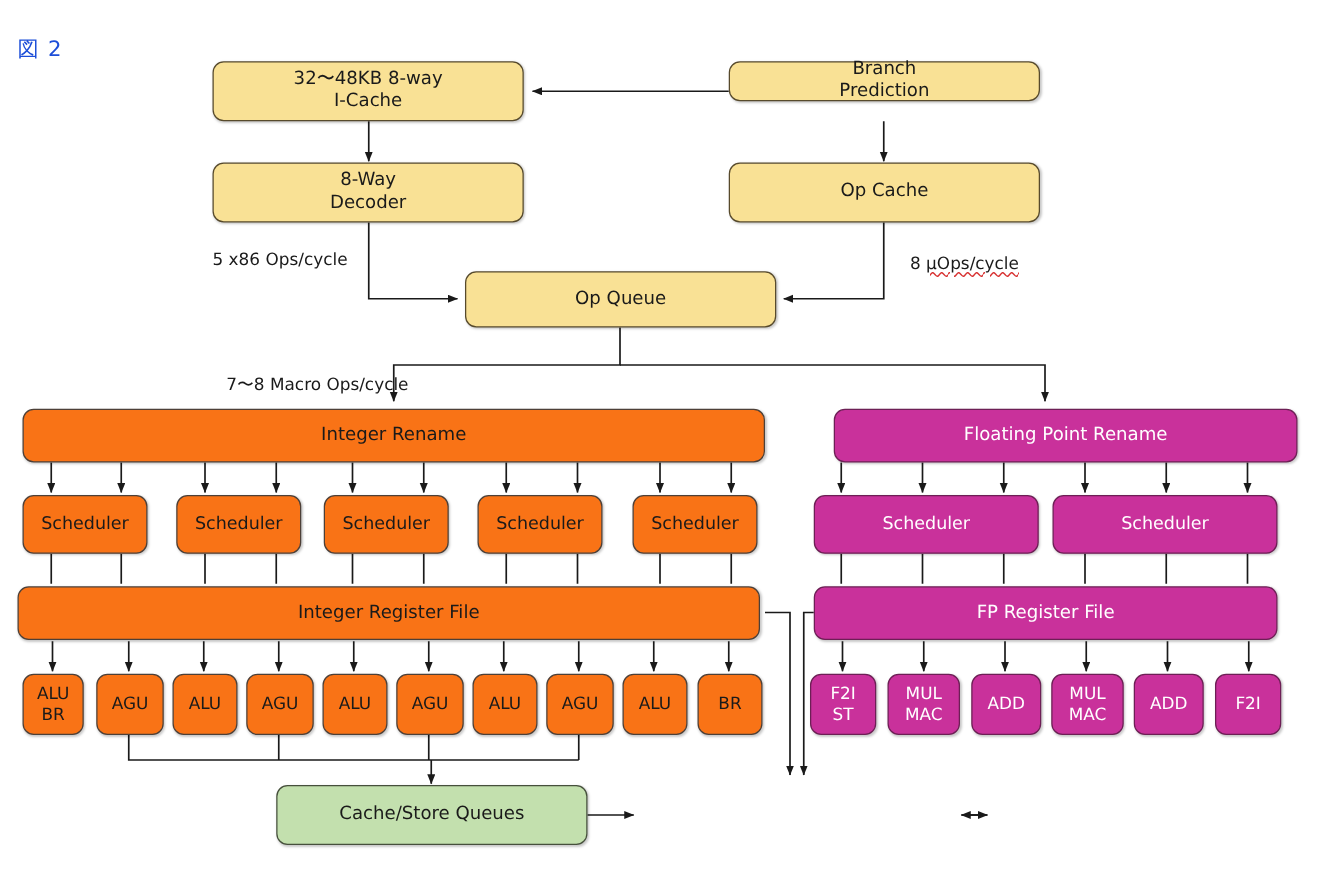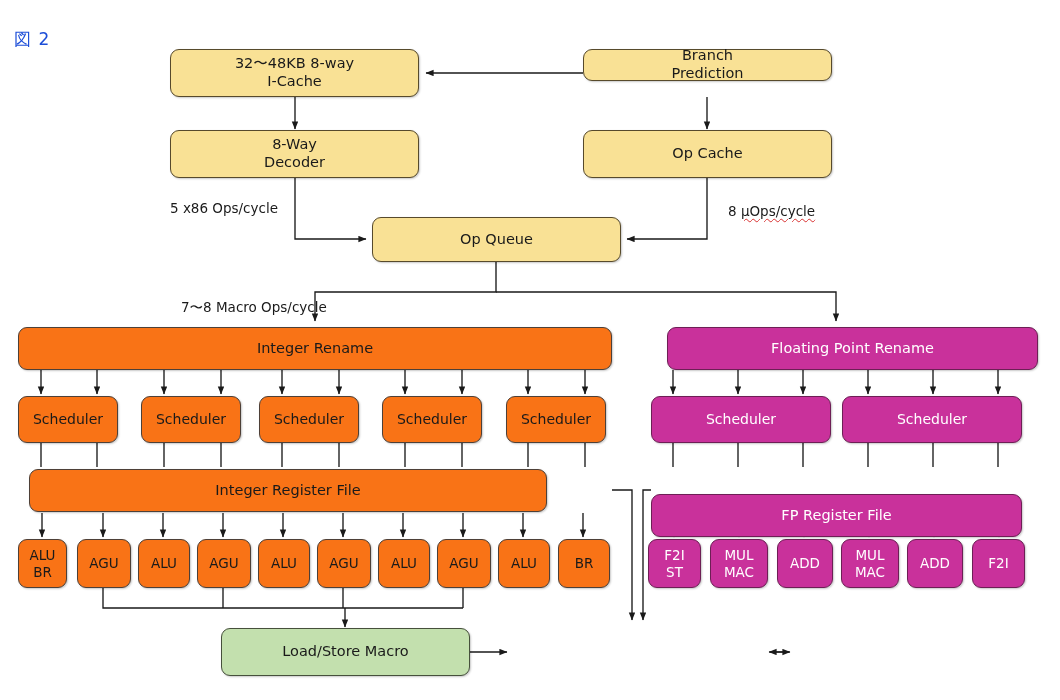--- a/index.html
+++ b/index.html
@@ -192,48 +192,48 @@
   <div class="edge-label" style="left:141px; top:299px;margin-left:40px;">7〜8 Macro Ops/cycle</div>
 
   <div class="node n-peach f15" style="left:18px; top:327px; width:594px; height:43px;">Integer Rename</div>
 
   <div class="node n-peach f14" style="left:18px; top:396px; width:100px; height:47px;">Scheduler</div>
   <div class="node n-peach f14" style="left:141px; top:396px; width:100px; height:47px;">Scheduler</div>
   <div class="node n-peach f14" style="left:259px; top:396px; width:100px; height:47px;">Scheduler</div>
   <div class="node n-peach f14" style="left:382px; top:396px; width:100px; height:47px;">Scheduler</div>
   <div class="node n-peach f14" style="left:506px; top:396px; width:100px; height:47px;">Scheduler</div>
 
-  <div class="node n-peach f15" style="left:29px; top:469px; width:518px; height:43px;">Integer Register File</div>
+  <div class="node n-peach f15" style="left:14px; top:469px; width:594px; height:43px;">Integer Register File</div>
 
   <div class="node n-peach f13" style="left:18px; top:539px; width:49px; height:49px;">ALU
 BR</div>
   <div class="node n-peach f13" style="left:77px; top:539px; width:54px; height:49px;">AGU</div>
   <div class="node n-peach f13" style="left:138px; top:539px; width:52px; height:49px;">ALU</div>
   <div class="node n-peach f13" style="left:197px; top:539px; width:54px; height:49px;">AGU</div>
   <div class="node n-peach f13" style="left:258px; top:539px; width:52px; height:49px;">ALU</div>
   <div class="node n-peach f13" style="left:317px; top:539px; width:54px; height:49px;">AGU</div>
   <div class="node n-peach f13" style="left:378px; top:539px; width:52px; height:49px;">ALU</div>
   <div class="node n-peach f13" style="left:437px; top:539px; width:54px; height:49px;">AGU</div>
   <div class="node n-peach f13" style="left:498px; top:539px; width:52px; height:49px;">ALU</div>
   <div class="node n-peach f13" style="left:558px; top:539px; width:52px; height:49px;">BR</div>
 
   <div class="node n-magenta f15" style="left:651px; top:327px; width:371px; height:43px;margin-left:16px;">Floating Point Rename</div>
 
   <div class="node n-magenta f14" style="left:651px; top:396px; width:180px; height:47px;">Scheduler</div>
   <div class="node n-magenta f14" style="left:842px; top:396px; width:180px; height:47px;">Scheduler</div>
 
-  <div class="node n-magenta f15" style="left:651px; top:494px; width:371px; height:43px;">FP Register File</div>
+  <div class="node n-magenta f15" style="left:651px; top:469px; width:371px; height:43px;">FP Register File</div>
 
   <div class="node n-magenta f13" style="left:648px; top:539px; width:53px; height:49px;">F2I
 ST</div>
   <div class="node n-magenta f13" style="left:710px; top:539px; width:58px; height:49px;">MUL
 MAC</div>
   <div class="node n-magenta f13" style="left:777px; top:539px; width:56px; height:49px;">ADD</div>
   <div class="node n-magenta f13" style="left:841px; top:539px; width:58px; height:49px;">MUL
 MAC</div>
   <div class="node n-magenta f13" style="left:907px; top:539px; width:56px; height:49px;">ADD</div>
   <div class="node n-magenta f13" style="left:972px; top:539px; width:53px; height:49px;">F2I</div>
 
-  <div class="node n-green f15" style="left:221px; top:628px; width:249px; height:48px;">Load/Store Macro</div>
+  <div class="node n-green f15" style="left:221px; top:628px; width:249px; height:48px;">Cache/Store Queues</div>
 
 
 
 </div>
 
 </body></html>

